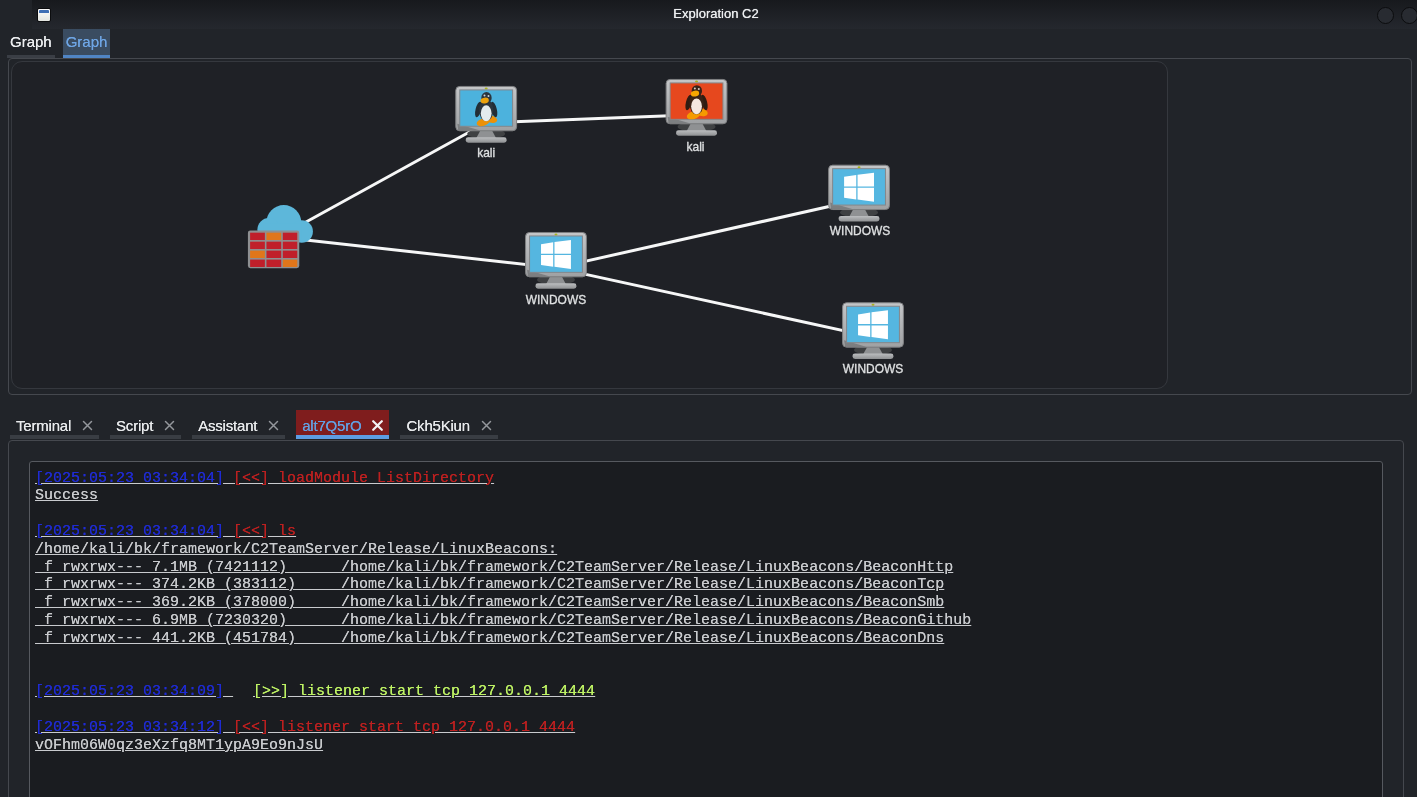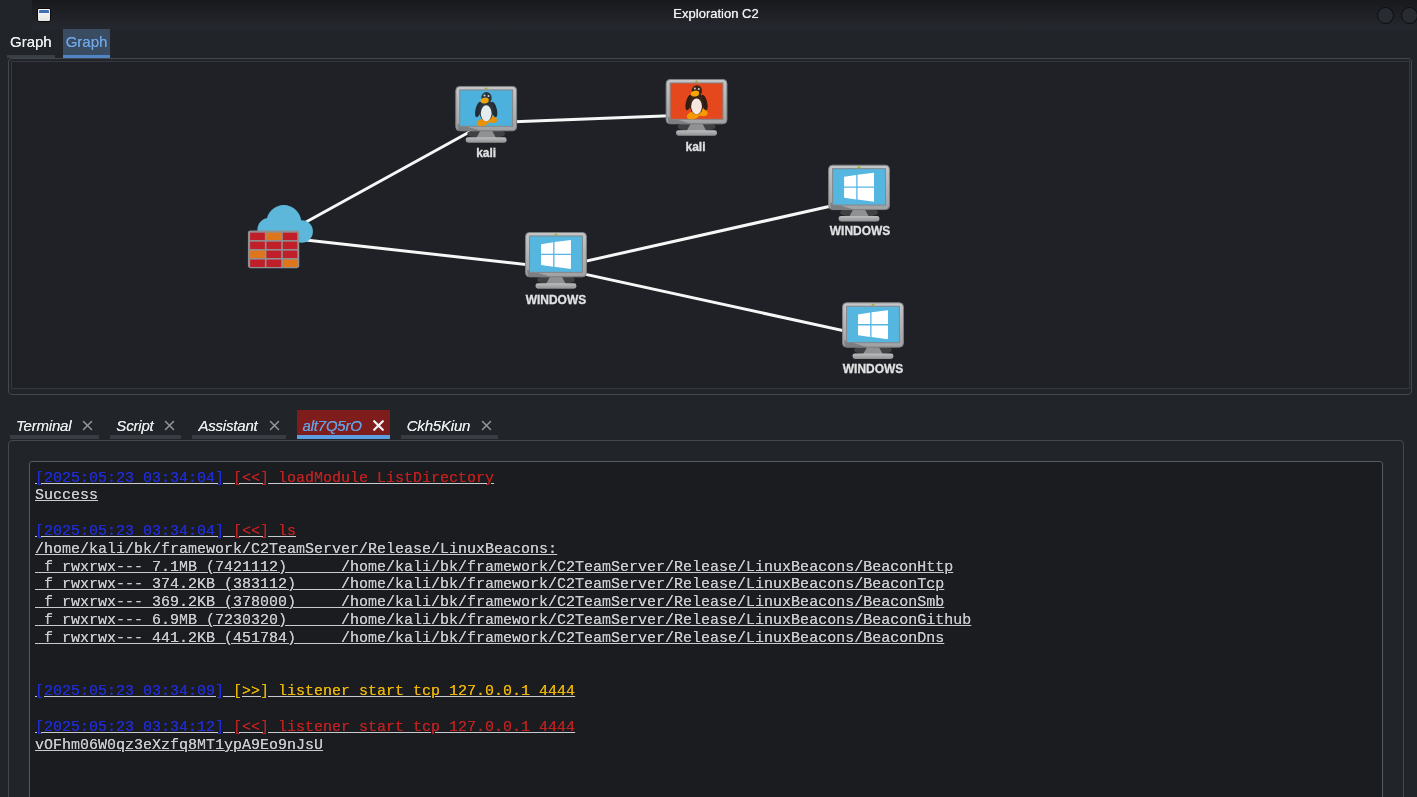--- a/index.html
+++ b/index.html
@@ -10,32 +10,32 @@
 .circ { position:absolute; top:6.5px; width:17px; height:17px; border-radius:50%; background:#282b31; border:1.5px solid #0b0c0e; }
 #c1 { left:1345px; } #c2 { left:1369px; }
 #c3 { left:1393px; background:#2e7de5; }
 #c3 svg { position:absolute; left:0; top:0; }
 
 #tabbar1 { position:absolute; left:0; top:29px; width:1417px; height:29px; }
 .tab1 { position:relative; float:left; height:29px; line-height:26px; padding:0 3px; font-size:15px; font-weight:400; color:#eceef0; border-bottom:3px solid #3a3e45; margin-left:8px; text-shadow:0 0 0.6px currentColor; }
 .tab1.sel { background:#3a4c61; color:#6ea5e4; border-bottom-color:#5085c5; }
 
 #gpane { position:absolute; left:8px; top:58px; width:1404px; height:337px; border:1px solid #45484e; border-radius:4px; }
-#gview { position:absolute; left:2px; top:2px; width:1399px; height:328px; border:1px solid #35383e; border-radius:0; background:#1f2126;font-weight:bold; }
-
-#tabbar2 { position:absolute; left:0; top:410px; width:1417px; height:29px;font-style:italic; }
+#gview { position:absolute; left:2px; top:2px; width:1157px; height:328px; border:1px solid #35383e; border-radius:11px; background:#1f2126; }
+
+#tabbar2 { position:absolute; left:0; top:410px; width:1417px; height:29px; }
 .tab2 { position:relative; float:left; height:29px; line-height:31px; padding:0 6px; font-size:15px; font-weight:400; letter-spacing:-0.2px; color:#e8eaec; border-bottom:4px solid #393d43; margin-left:11px; text-shadow:0 0 0.6px currentColor; }
 .tab2 svg.x { margin-left:7px; vertical-align:0.5px; }
 .tab2.sel { background:#7f1d1d; color:#63a0e1; border-bottom-color:#5d9de2; }
 
 
 #tpane { position:absolute; left:8px; top:440px; width:1396px; height:380px; border:1px solid #45484e; border-radius:4px; }
 #tbox { position:absolute; left:20px; top:20px; width:1354px; height:360px; border:1px solid #56595f; border-radius:3px; background:#1a1c20; }
 #tbox pre { margin:0; padding:7.5px 0 0 5px; font-family:"Liberation Mono",monospace; font-size:15px; line-height:17.82px; color:#c9cbce; text-shadow:0 0 0.4px currentColor;text-decoration:underline; }
-.ts { color:#1f2bd3; } .rd { color:#bd2020; } .og { color:#eab308; }
+.ts { color:#1f2bd3; } .rd { color:#bd2020; } .og { color:#bef264;margin-left:20px; }
 </style></head>
 <body>
 <div id="titlebar">
   <div id="winicon"></div>
   <div id="title">Exploration C2</div>
   <div class="circ" id="c1"></div>
   <div class="circ" id="c2"></div>
   <div class="circ" id="c3">
       <svg width="17" height="17" viewBox="0 0 17 17" style="position:absolute;left:-1.5px;top:-1.5px">
         <path d="M5.6 5.6 L11.4 11.4 M11.4 5.6 L5.6 11.4" stroke="#0a0a0a" stroke-width="2.5" stroke-linecap="round"></path>

